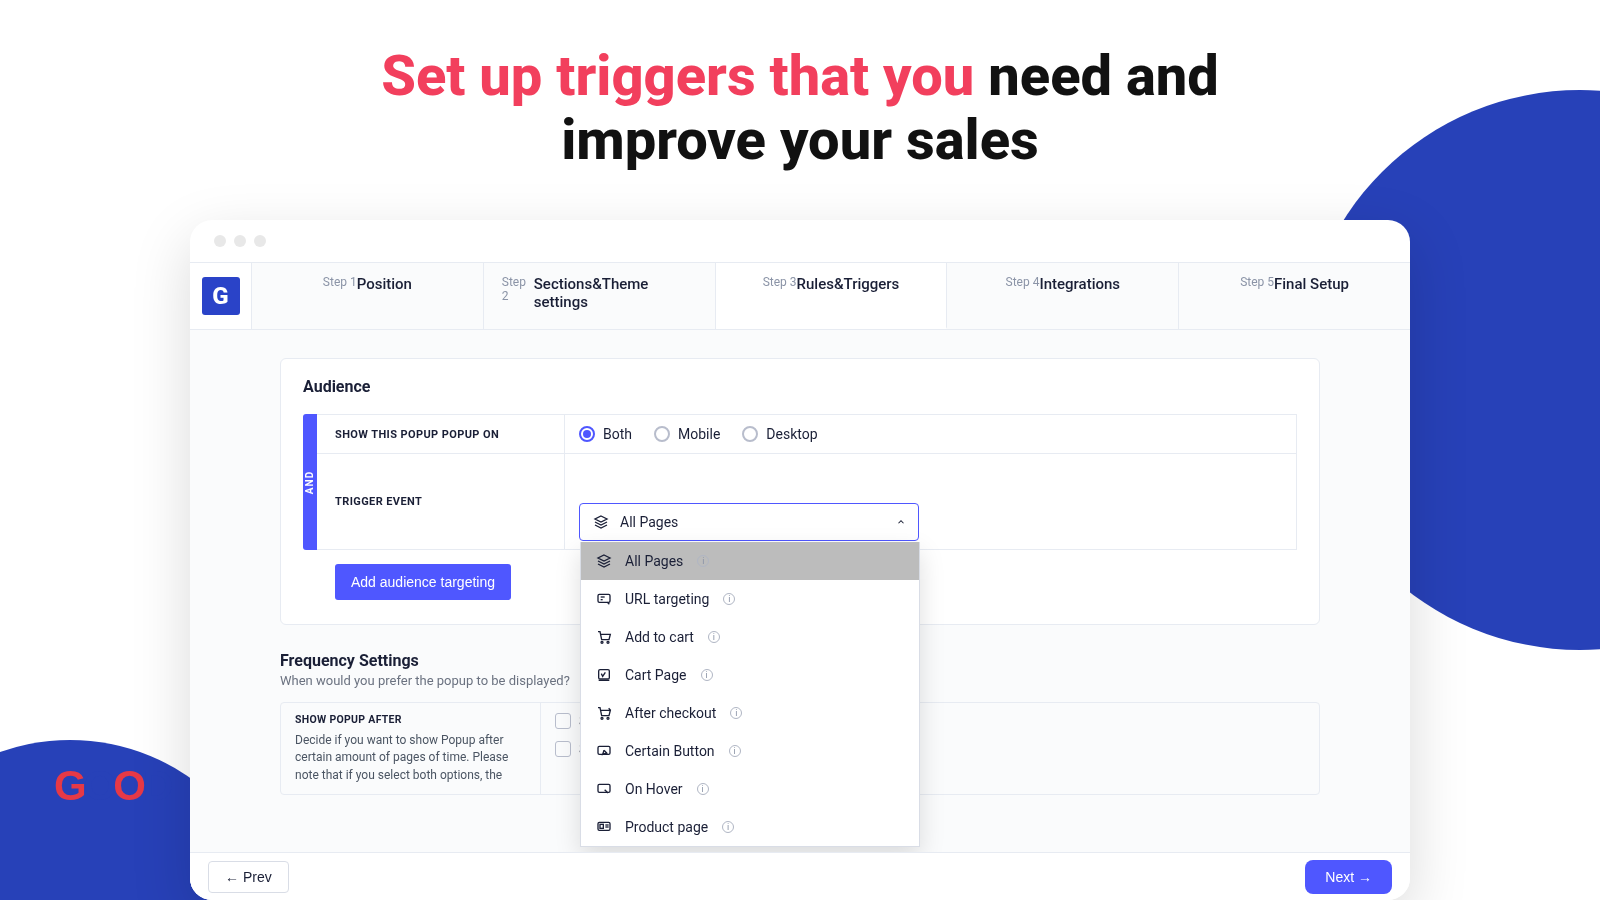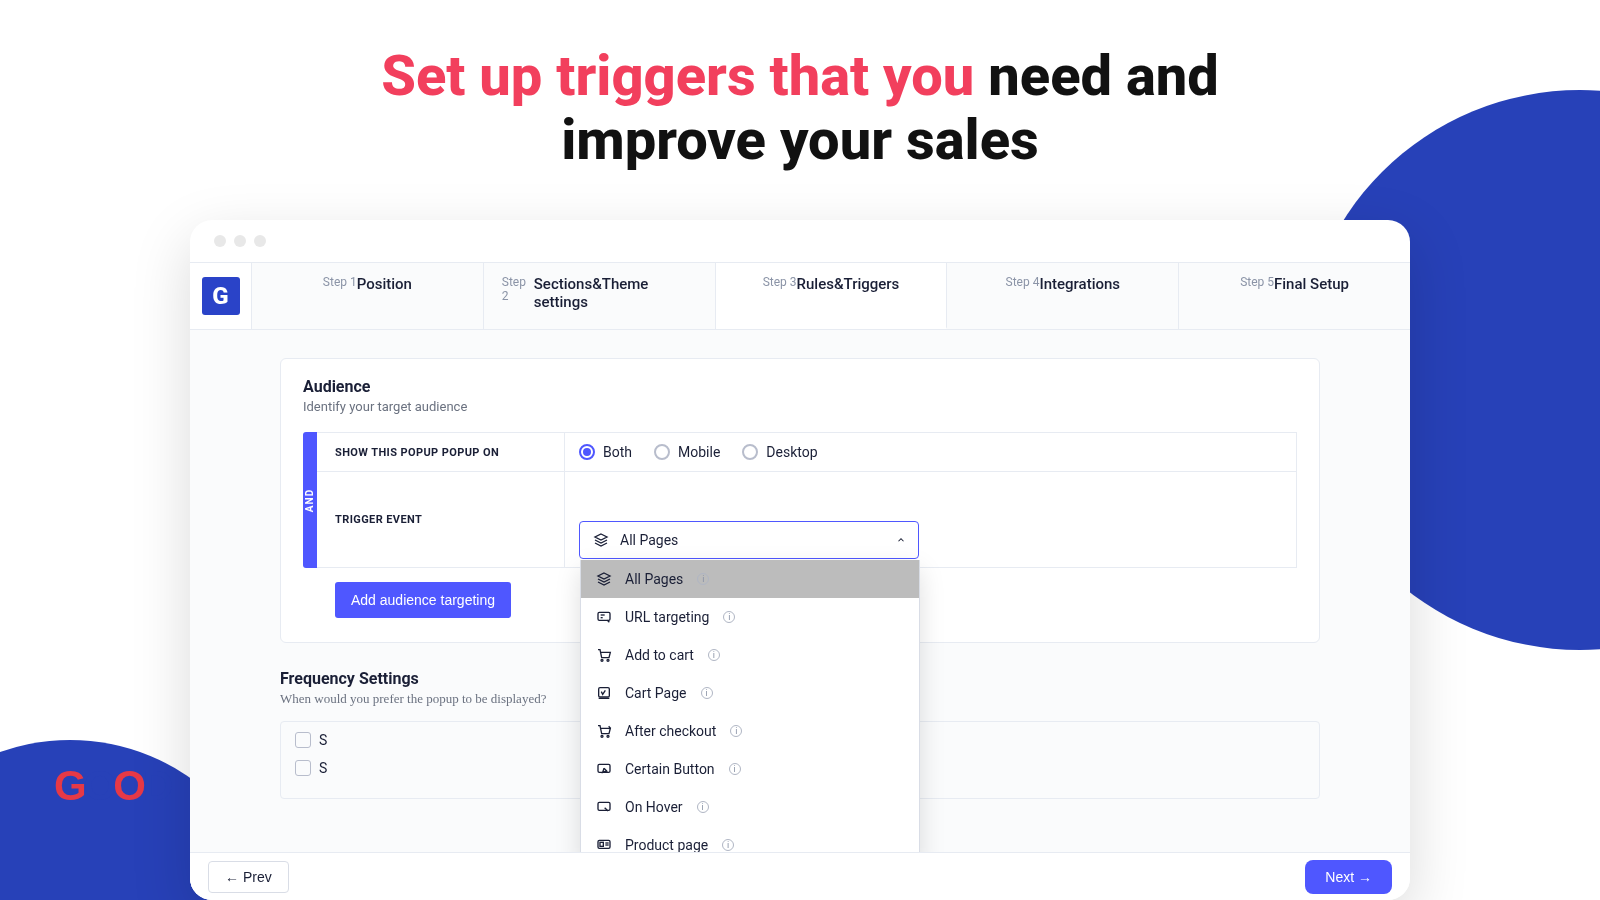--- a/index.html
+++ b/index.html
@@ -224,21 +224,21 @@
     background: #4f57ff;
     color: #fff;
     border: none;
     padding: 10px 16px;
     border-radius: 3px;
     font-size: 14px;
     cursor: pointer;
   }
 
   .freq-title { font-size: 16px; font-weight: 700; color: #1a1f36; margin-bottom: 3px; }
-  .freq-sub { font-size: 13px; color: #6b7280; font-family: Liberation Serif, serif; }
+  .freq-sub { font-size: 13px; color: #6b7280; }
   .freq-table {
     margin-top: 14px;
     border: 1px solid #e7ebf2;
     border-radius: 4px;
     display: flex;
   }
   .freq-left {
     width: 260px;
     border-right: 1px solid #e7ebf2;
     padding: 10px 14px;
@@ -321,21 +321,20 @@
     </div>
     <div class="step">
       <span class="step-num">Step 5</span>
       <span class="step-label">Final Setup</span>
     </div>
   </div>
 
   <div class="content">
     <div class="card">
       <div class="card-title">Audience</div>
-      <div class="card-sub">Identify your target audience</div>
 
       <div class="and-rail">
         <div class="and-tag">
             <span>AND</span>
           </div>
         <div class="rules-col">
           <div class="rule-row">
             <div class="rule-left">SHOW THIS POPUP POPUP ON</div>
             <div class="rule-right">
               <label class="radio checked">
@@ -469,20 +468,24 @@
         </div>
       </div>
 
       <button class="btn-primary">Add audience targeting</button>
     </div>
 
     <div>
       <div class="freq-title">Frequency Settings</div>
       <div class="freq-sub">When would you prefer the popup to be displayed?</div>
       <div class="freq-table">
+        <div class="freq-left">
+          <div class="freq-left-title">SHOW POPUP AFTER</div>
+          <div class="freq-left-desc">Decide if you want to show Popup after certain amount of pages of time. Please note that if you select both options, the</div>
+        </div>
         <div class="freq-right">
           <div class="chk-row">
             <span class="chk"></span>
             <span>S</span>
           </div>
           <div class="chk-row">
             <span class="chk"></span>
             <span>S</span>
           </div>
         </div>

